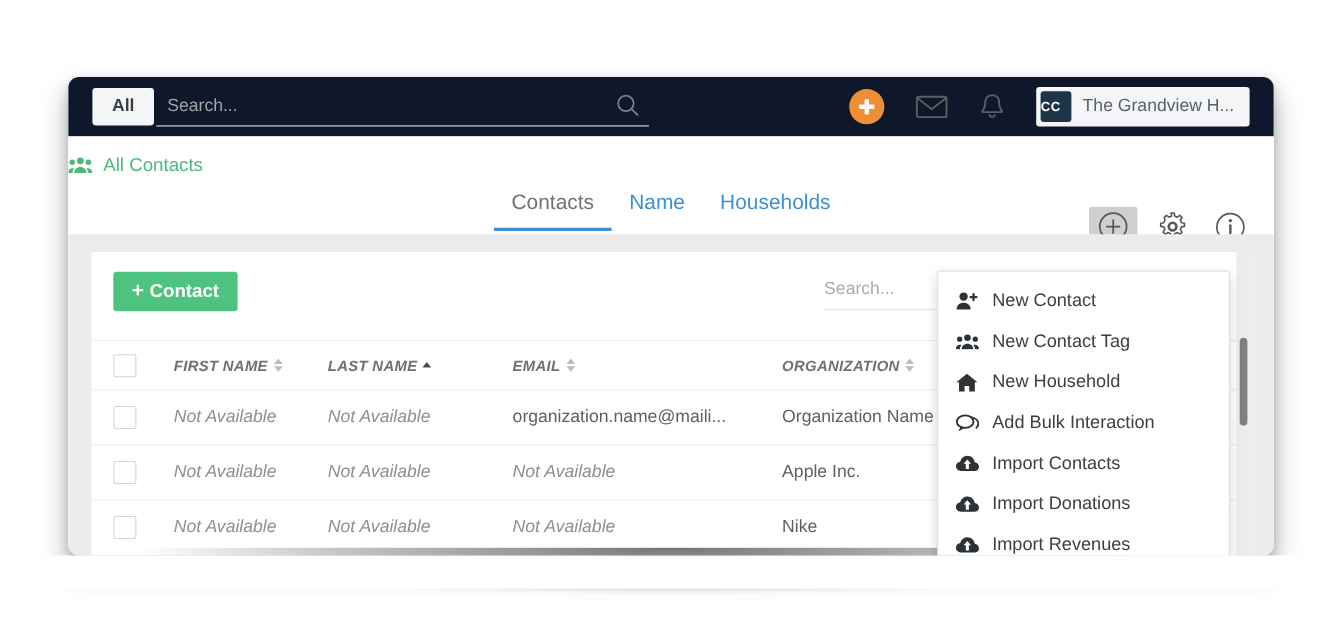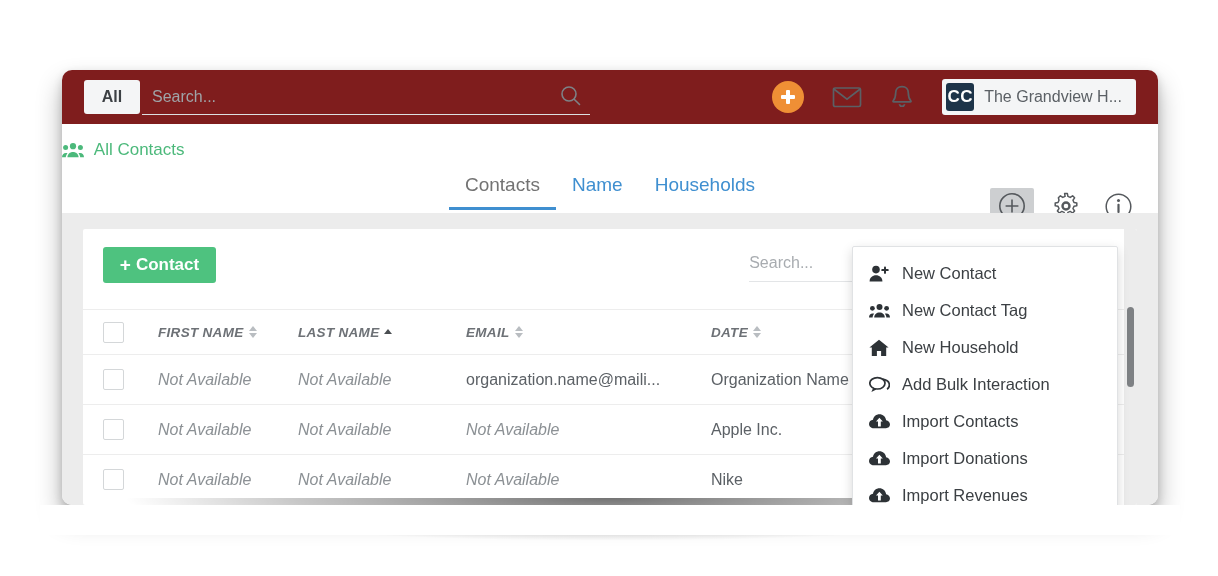--- a/index.html
+++ b/index.html
@@ -32,21 +32,21 @@
     box-shadow: 0 14px 26px rgba(0,0,0,0.30),
                 0 4px 10px rgba(0,0,0,0.16);
   }
 
   
   .topbar {
     position: absolute;
     left: 0; top: 0;
     width: 1096px;
     height: 54px;
-    background: #7f1d1d;
+    background: #0f172a;
     display: flex;
     align-items: center;
   }
 
   .all-chip {
     margin-left: 22px;
     width: 56px;
     height: 34px;
     background: #f4f5f6;
     border-radius: 3px;
@@ -108,25 +108,25 @@
     align-items: center;
     padding-right: 14px;
     flex: 0 0 auto;
   }
   .user-avatar {
     width: 28px; height: 28px;
     margin: 0 10px 0 4px;
     background: #1d3449;
     border-radius: 3px;
     color: #ffffff;
-    font-size: 17px;
+    font-size: 12px;
     font-weight: bold;
     display: flex;
     align-items: center;
-    justify-content: center;
+    justify-content: flex-start;
     letter-spacing: .4px;
   }
   .user-name {
     font-size: 16px;
     color: #5b6065;
   }
 
   
   .page-head {
     position: absolute;
@@ -569,20 +569,27 @@
                   <i class="up"></i>
                 </span>
             </div>
             <div class="c-email th">
               <span>EMAIL</span>
               <span class="sort">
                   <i class="up"></i>
                   <i class="down"></i>
                 </span>
             </div>
+            <div class="c-org th">
+              <span>ORGANIZATION</span>
+              <span class="sort">
+                  <i class="up"></i>
+                  <i class="down"></i>
+                </span>
+            </div>
             <div class="c-date th">
               <span>DATE</span>
               <span class="sort">
                   <i class="up"></i>
                   <i class="down"></i>
                 </span>
             </div>
           </div>
 
           <div class="tbl-row">

